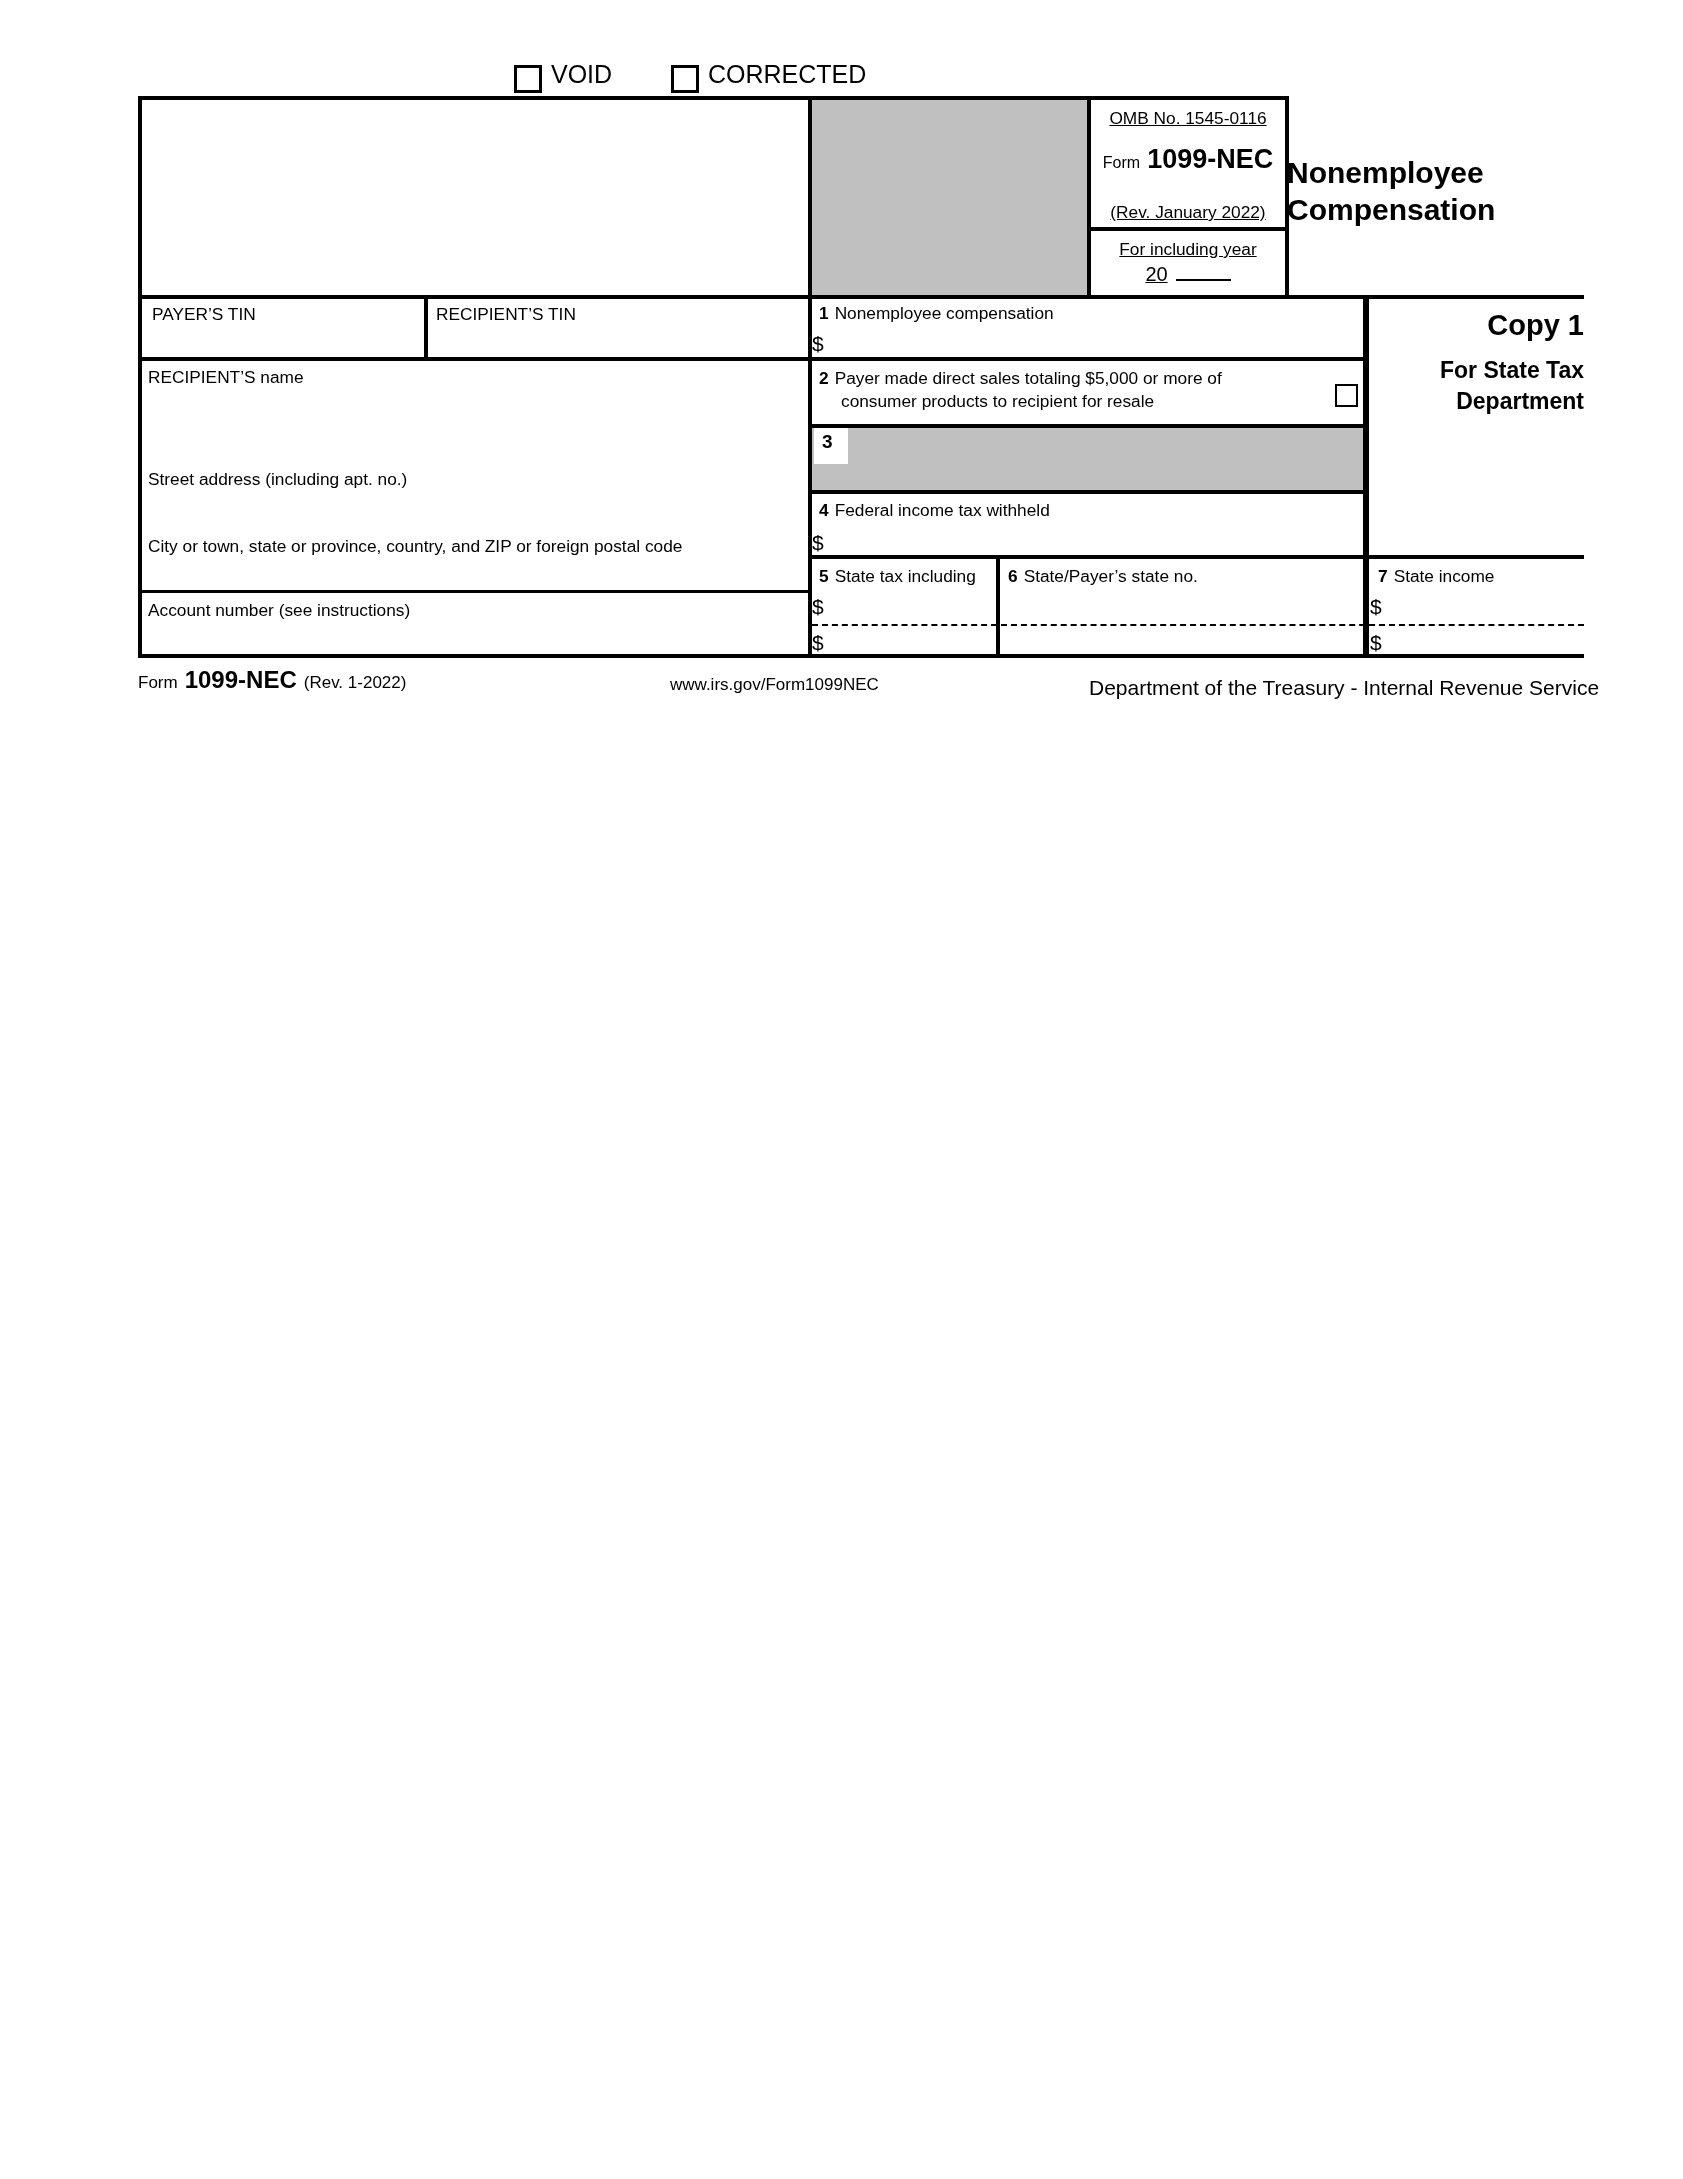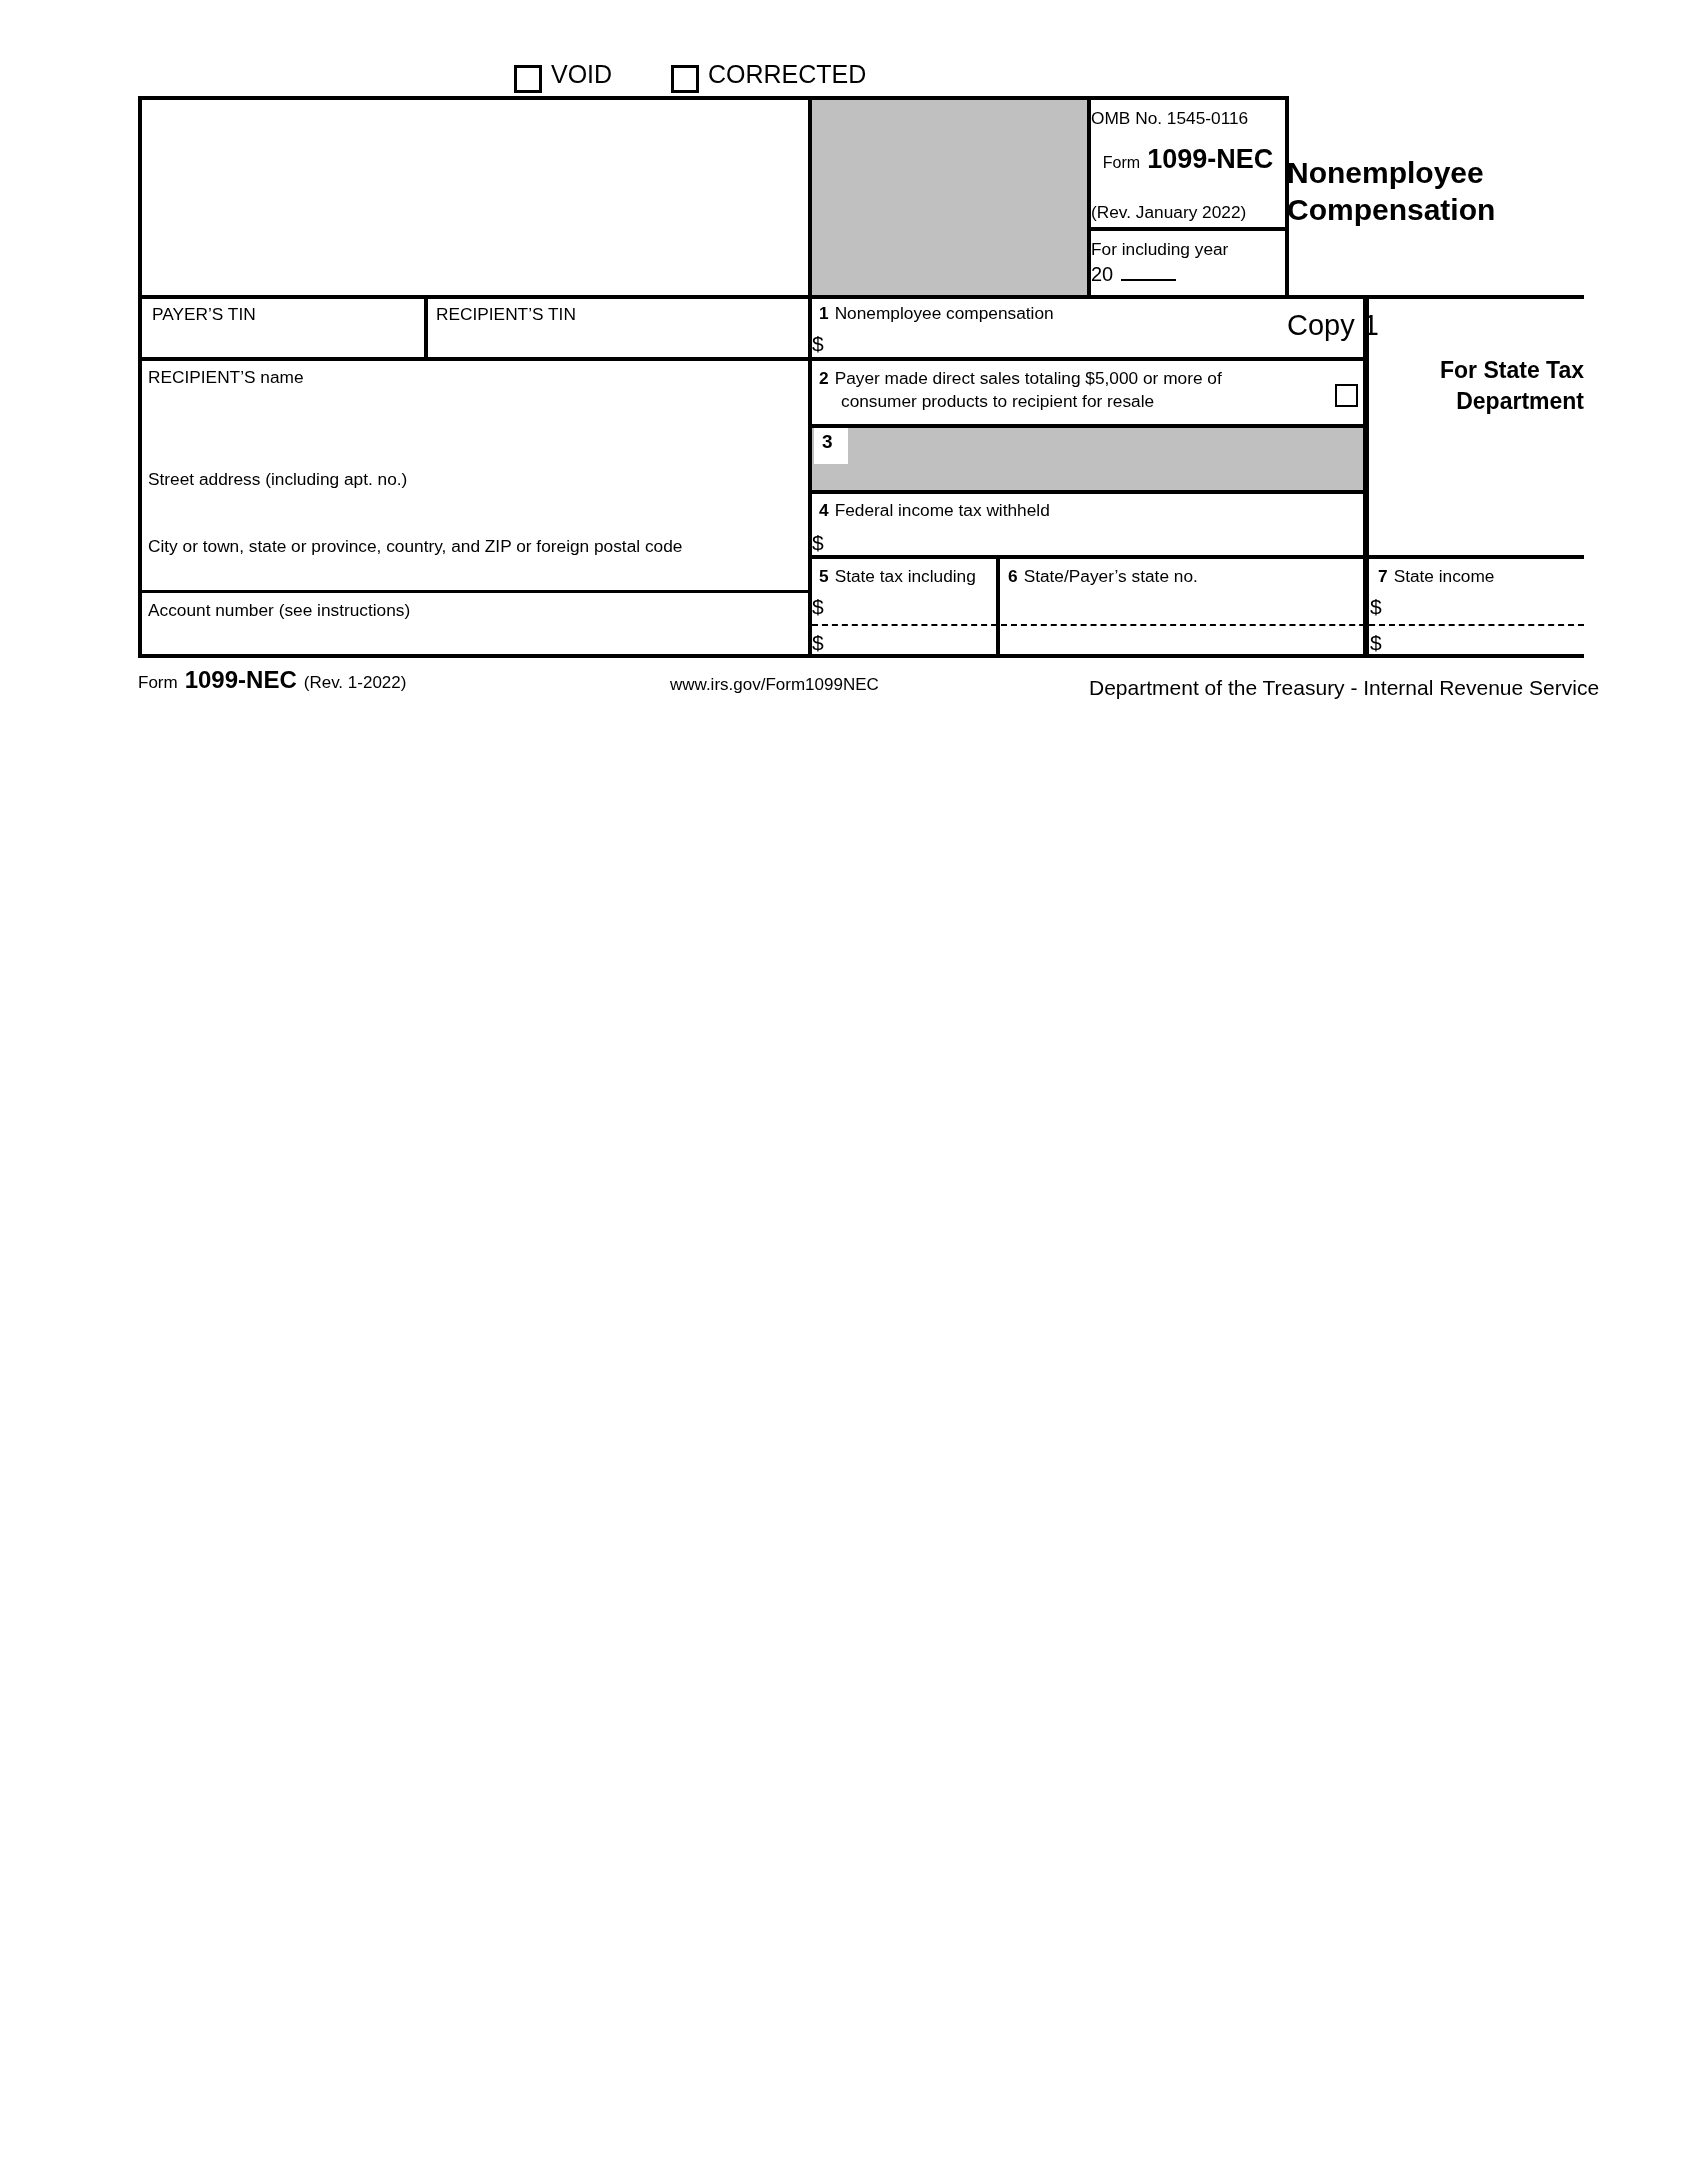--- a/index.html
+++ b/index.html
@@ -15,31 +15,31 @@
   .chip { position:absolute; background:#ffffff; }
   .chip span { display:block; padding:3px 0 0 8px; font-weight:bold; font-size:19px; }
   .lbl { position:absolute; font-size:17.3px; line-height:1.3; white-space:nowrap; }
   .wrap { white-space:normal; }
   .bnum { font-weight:bold; margin-right:6px; }
   .dollar { position:absolute; font-size:21px; line-height:1; }
   .cb { position:absolute; background:#fff; border:3px solid #000; width:22px; height:22px; }
   .cb.small { border-width:2px; width:19px; height:19px; }
   .cbl { position:absolute; font-size:25px; line-height:1.1; }
   .field { position:absolute; background:transparent; }
-  .center { text-align:left; }
+  .center { text-align:center;text-decoration:underline; }
   .right { text-align:right; }
   .omb-line { position:absolute; display:flex; justify-content:center; align-items:baseline; gap:7px; }
   .f-small { font-size:16px; }
   .f-big { font-size:27px; font-weight:bold; }
   .yearline { display:inline-block; width:55px; height:20px; border-bottom:2px solid #000; margin-left:8px; }
   .cal20 { font-size:20px; }
   .title-block { position:absolute; left:1287px; top:154px; width:297px; text-align:left;
                  font-weight:bold; font-size:30px; line-height:37px; }
-  .copy1 { position:absolute; left:1287px; top:309px; width:297px; text-align:left;
-           font-weight:normal; font-size:29px; }
+  .copy1 { position:absolute; left:1287px; top:309px; width:297px; text-align:right;
+           font-weight:bold; font-size:29px; }
   .copyfor { position:absolute; left:1287px; top:355px; width:297px; text-align:right;
              font-weight:bold; font-size:23px; line-height:31px; }
   .footer-form { position:absolute; left:138px; top:666px; display:flex; align-items:baseline; gap:7px; }
   .ff-small { font-size:17px; }
   .ff-big { font-size:24px; font-weight:bold; }
 </style>
 </head>
 <body>
 
 <div class="page">

